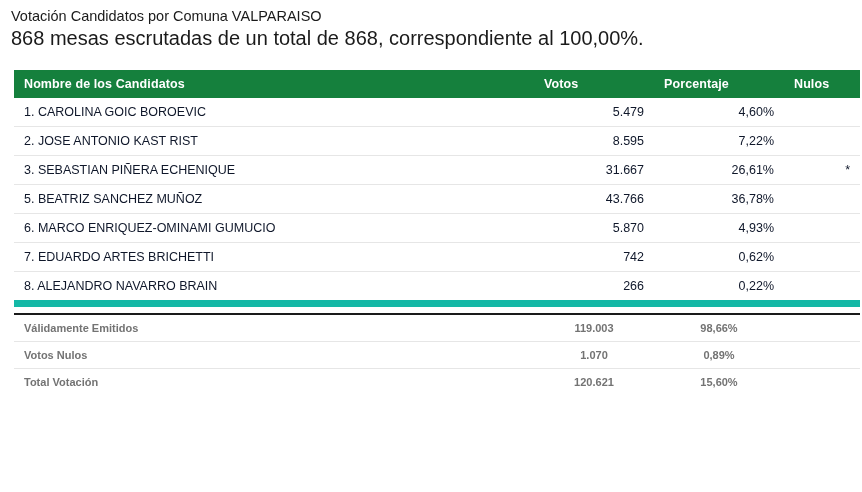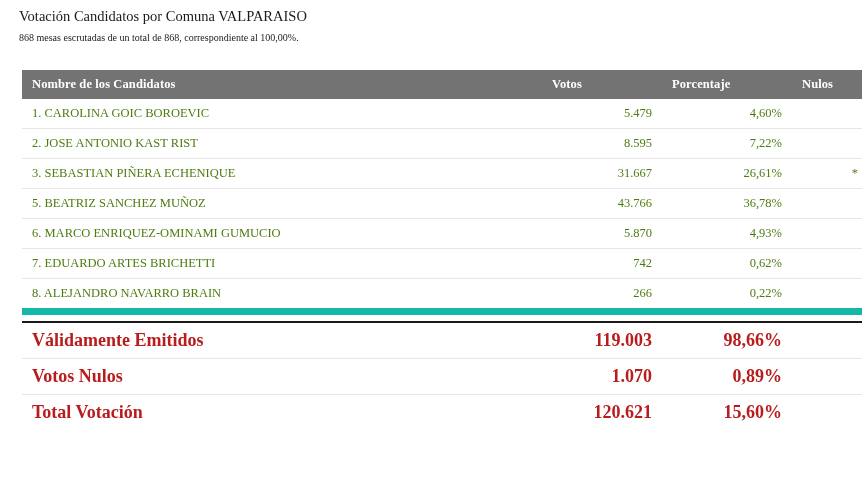--- a/index.html
+++ b/index.html
@@ -12,64 +12,63 @@
     height: 492px;
     font-family: "Liberation Sans", sans-serif;
     color: #1a1a1a;
     overflow: hidden;
   }
   .page {
     width: 862px;
     height: 492px;
     position: relative;
     box-sizing: border-box;
-    padding: 6px 8px 0 16px;
-    font-family: Liberation Serif, serif;
+    padding: 6px 8px 0 8px;
   }
   .header-block {
     padding-left: 3px;
   }
   .title-line {
     font-size: 14.5px;
     line-height: 20px;
     color: #1a1a1a;
   }
   .subtitle-line {
-    font-size: 10px;
+    font-size: 20px;
     line-height: 20px;
     color: #1a1a1a;
     margin-top: 2px;
   }
   .table-wrap {
     margin-top: 22px;
     padding: 0 6px;
   }
   table.results {
     border-collapse: collapse;
     width: 846px;
     table-layout: fixed;
   }
   table.results th {
-    background: #737373;
+    background: #15803d;
     color: #ffffff;
     font-size: 12.5px;
     font-weight: bold;
     padding: 7px 10px;
     text-align: left;
     border: none;
     letter-spacing: 0.1px;
   }
   th.col-votos, th.col-pct, th.col-electo {
     text-align: right;
   }
   table.results td {
     font-size: 12.5px;
     padding: 7px 10px;
     border-bottom: 1px solid #e6e6e6;
-    color: #4d7c0f;
+    color: #0f172a;
     white-space: nowrap;
     overflow: hidden;
     text-overflow: ellipsis;
   }
   td.num {
     text-align: right;
   }
   td.electo {
     text-align: right;
     font-size: 13px;
@@ -84,29 +83,29 @@
     width: 846px;
     margin: 6px 0 0 0;
   }
   table.totals {
     border-collapse: collapse;
     width: 846px;
     table-layout: fixed;
     margin-top: 0;
   }
   table.totals td {
-    font-size: 18px;
+    font-size: 11px;
     font-weight: bold;
     padding: 7px 10px;
     border-bottom: 1px solid #e6e6e6;
-    color: #b91c1c;
+    color: #737373;
     white-space: nowrap;
   }
   table.totals td.num {
-    text-align: right;
+    text-align: center;
   }
   table.totals tr:last-child td {
     border-bottom: none;
   }
 </style>
 </head>
 <body>
 
 <div class="page">
 

